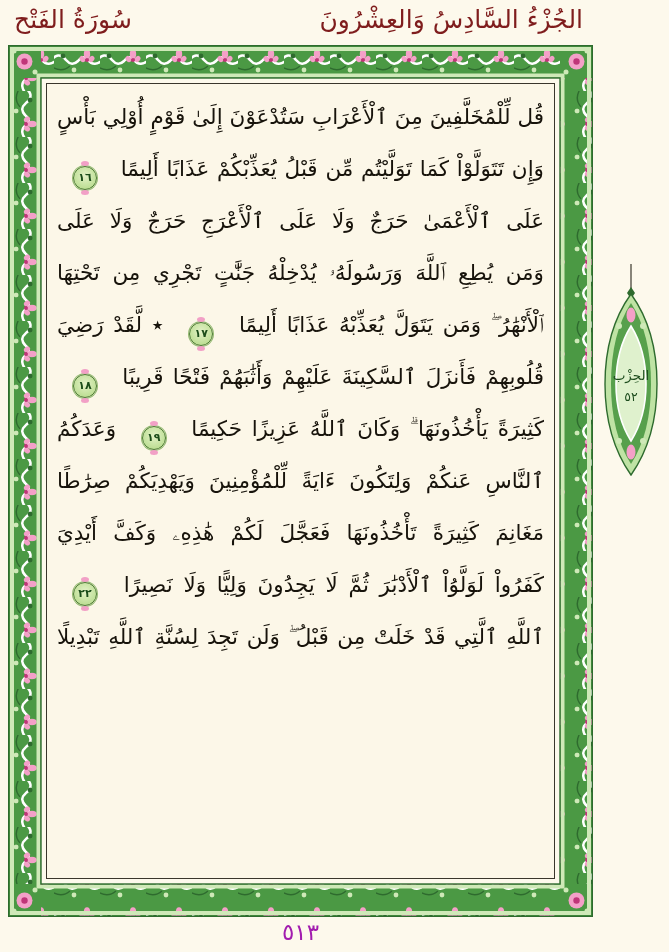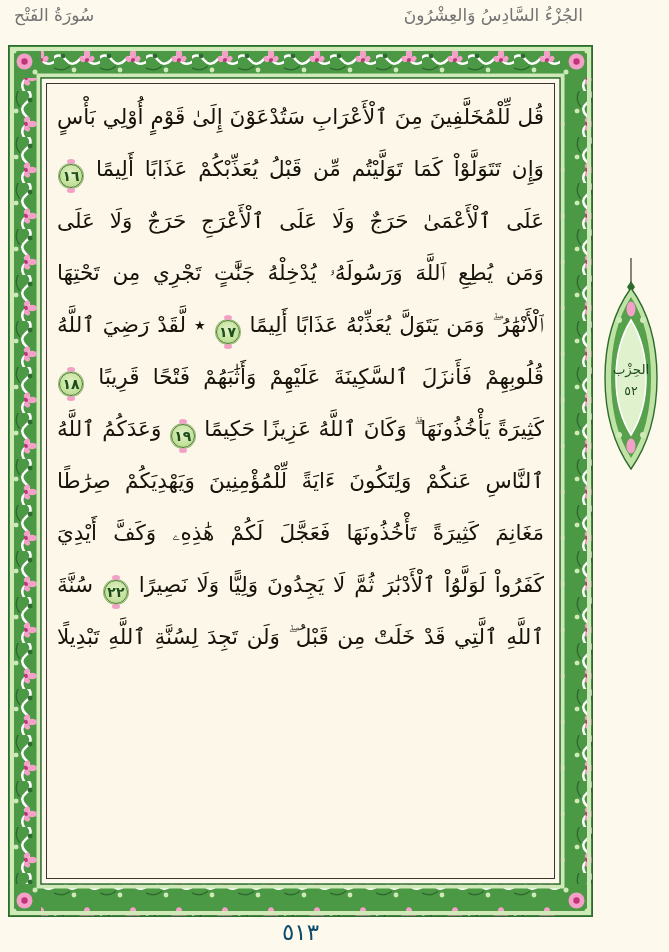--- a/index.html
+++ b/index.html
@@ -3,21 +3,21 @@
 <meta charset="utf-8">
 <style>
   html,body{margin:0;padding:0;}
   body{
     width:669px;height:952px;position:relative;overflow:hidden;
     background:#FDF9EC;
     font-family:"DejaVu Sans", sans-serif;
     color:#17130b;
   }
   .header-label{
-    position:absolute;top:5px;font-size:17px;color:#737373;direction:rtl;white-space:nowrap;
+    position:absolute;top:5px;font-size:25px;color:#7f1d1d;direction:rtl;white-space:nowrap;
   }
   .header-juz{right:86px;}
   .header-surah{left:14px;}
   .border-svg{position:absolute;left:8px;top:45px;}
   .text-frame{
     position:absolute;left:46px;top:83px;width:509px;height:796px;
     box-sizing:border-box;border:1.6px solid #3a362c;background:#FCF7E8;
     padding:7px 10px 4px 10px;
   }
   .qline{
@@ -25,33 +25,33 @@
     font-size:21.5px;line-height:52px;height:52px;overflow:hidden;
     color:#17130b;
   }
   .qtext{white-space:normal;}
   .ayah{
     display:inline-flex;align-items:center;justify-content:center;
     width:22px;height:22px;border-radius:50%;
     background:radial-gradient(circle at 50% 40%, #E4F2C8 0%, #BFDF97 70%, #A8CD7E 100%);
     border:1.4px solid #4C7A33;
     box-shadow:0 0 0 1px #93BA70;
-    color:#1C4D1A;font-size:14px;font-weight:bold;
-    vertical-align:-5px;position:relative;margin:0 2px;
+    color:#1C4D1A;font-size:11px;font-weight:bold;
+    vertical-align:-5px;position:relative;margin:0 16px;
   }
   .ayah::before,.ayah::after{
     content:"";position:absolute;left:50%;transform:translateX(-50%);
     width:8px;height:5px;border-radius:50%;background:#F2A0C6;
   }
   .ayah::before{top:-6px;}
   .ayah::after{bottom:-6px;}
-  .hizb-medallion{position:absolute;left:598px;top:258px;width:66px;height:214px;text-align:center;}
+  .hizb-medallion{position:absolute;left:598px;top:264px;width:66px;height:214px;text-align:center;}
   .page-number{
     position:absolute;top:919px;left:8px;width:585px;text-align:center;
-    font-size:23px;color:#0c4a6e;direction:rtl;
+    font-size:23px;color:#a21caf;direction:rtl;
   }
 </style>
 </head>
 <body>
 
 <div class="header-label header-juz">الجُزْءُ السَّادِسُ وَالعِشْرُونَ</div>
 <div class="header-label header-surah">سُورَةُ الفَتْح</div>
 
 <svg class="border-svg" width="585" height="872" viewBox="0 0 585 872" aria-hidden="true">
   <defs>

